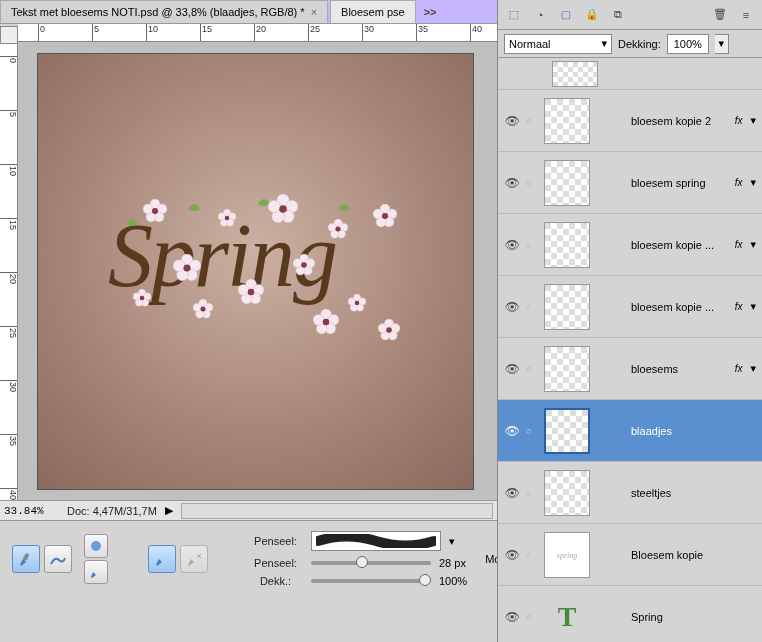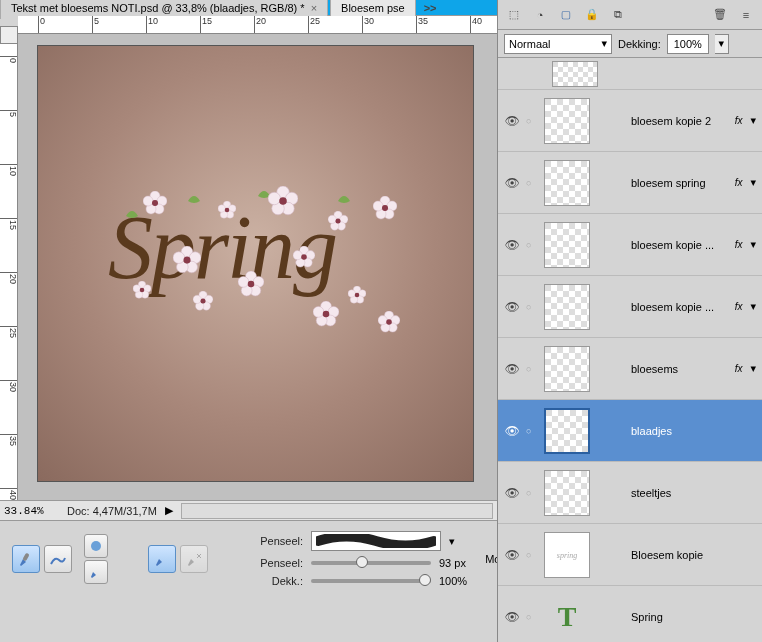--- a/index.html
+++ b/index.html
@@ -1,19 +1,19 @@
 <!DOCTYPE html>
 <html><head>
 <meta charset="utf-8">
 <style>
 * { margin: 0; padding: 0; box-sizing: border-box; font-family: Tahoma, sans-serif; font-size: 11px; }
 body { background: #d4d4d4; width: 762px; height: 642px; overflow: hidden; position: relative; }
 
 .main-area { position: absolute; left: 0; top: 0; width: 497px; height: 642px; display: flex; flex-direction: column; }
-.tabs-bar { height: 16px; background: #0ea5e9; border-bottom: 1px solid #999; display: flex; align-items: center; }
+.tabs-bar { height: 24px; background: #c4b5fd; border-bottom: 1px solid #999; display: flex; align-items: center; }
 .tab { padding: 5px 10px; background: #e8e8e8; border: 1px solid #aaa; border-bottom: none; margin-right: 2px; display: flex; align-items: center; gap: 6px; }
 .tab.active { background: #d4d4d4; }
 .tab-close { color: #666; cursor: pointer; }
 .tabs-overflow { padding: 0 6px; font-weight: bold; color: #444; }
 
 .ruler-h { height: 18px; background: #fff; border-bottom: 1px solid #888; position: relative; margin-left: 18px; overflow: hidden; }
 .ruler-h .tick { position: absolute; top: 0; font-size: 9px; color: #333; border-left: 1px solid #666; height: 18px; padding-left: 1px; }
 .ruler-v { width: 18px; background: #fff; border-right: 1px solid #888; position: absolute; left: 0; top: 44px; bottom: 142px; overflow: hidden; }
 .ruler-v .tick { position: absolute; left: 0; font-size: 9px; color: #333; border-top: 1px solid #666; width: 18px; padding-top: 1px; writing-mode: vertical-rl; text-align: left; }
 .ruler-corner { width: 18px; height: 18px; background: #eee; border: 1px solid #888; position: absolute; left: 0; top: 26px; }
@@ -31,21 +31,21 @@
 
 .options-panel { height: 122px; background: #d4d4d4; border-top: 1px solid #999; padding: 4px 8px; }
 .options-title { padding: 2px 4px; color: #333; display:flex; justify-content:space-between; align-items:center;}
 .options-body { display: flex; align-items: center; gap: 18px; margin-top: 6px; }
 .tool-group { display: flex; gap: 4px; padding: 4px; }
 .tool-btn { width: 28px; height: 28px; border: 1px solid #999; background: linear-gradient(#f8f8f8,#ddd); border-radius: 3px; display:flex; align-items:center; justify-content:center; }
 .tool-btn.selected { background: linear-gradient(#cfe5ff,#9ec6f0); border-color: #5a8fc7; }
 .vsep { width: 1px; height: 56px; background: #aaa; }
 .brush-controls { display: flex; flex-direction: column; gap: 6px; }
 .brush-row { display: flex; align-items: center; gap: 8px; }
-.brush-row label { width: 55px; text-align: right; color: #222; }
+.brush-row label { width: 55px; text-align: center; color: #222; }
 .brush-preview { width: 130px; height: 20px; background: #fff; border:1px solid #888; display:flex; align-items:center; justify-content:center; }
 .brush-preview svg { width: 120px; height: 14px; }
 .slider { width: 120px; height: 4px; background: #999; position: relative; border-radius:2px;}
 .slider .thumb { width: 12px; height: 12px; background: #eee; border:1px solid #666; border-radius:50%; position:absolute; top:-5px; }
 
 .right-panel { position: absolute; right: 0; top: 0; width: 265px; height: 642px; background: #d4d4d4; border-left: 1px solid #888; display:flex; flex-direction:column; }
 .panel-toolbar { height: 30px; border-bottom: 1px solid #999; display:flex; align-items:center; padding: 0 6px; gap: 6px; }
 .panel-toolbar .spacer { flex: 1; }
 .icon-btn { width: 20px; height: 20px; display:flex; align-items:center; justify-content:center; color:#444; }
 .blend-bar { height: 28px; border-bottom: 1px solid #999; display:flex; align-items:center; padding: 0 6px; gap: 6px; }
@@ -319,21 +319,21 @@
                 <path d="M2 7 Q30 -2 60 7 Q90 16 118 7" stroke="#222" stroke-width="10" fill="none" stroke-linecap="round"></path>
               </svg>
             </div>
           <span>▾</span>
         </div>
         <div class="brush-row">
           <label>Penseel:</label>
           <div class="slider">
               <div class="thumb" style="left:45px;"></div>
             </div>
-          <span>93 px</span>
+          <span>28 px</span>
         </div>
         <div class="brush-row">
           <label>Dekk.:</label>
           <div class="slider">
               <div class="thumb" style="left:108px;"></div>
             </div>
           <span>100%</span>
         </div>
       </div>
       <span style="margin-left:auto; padding-right:2px;">Modu:</span>

